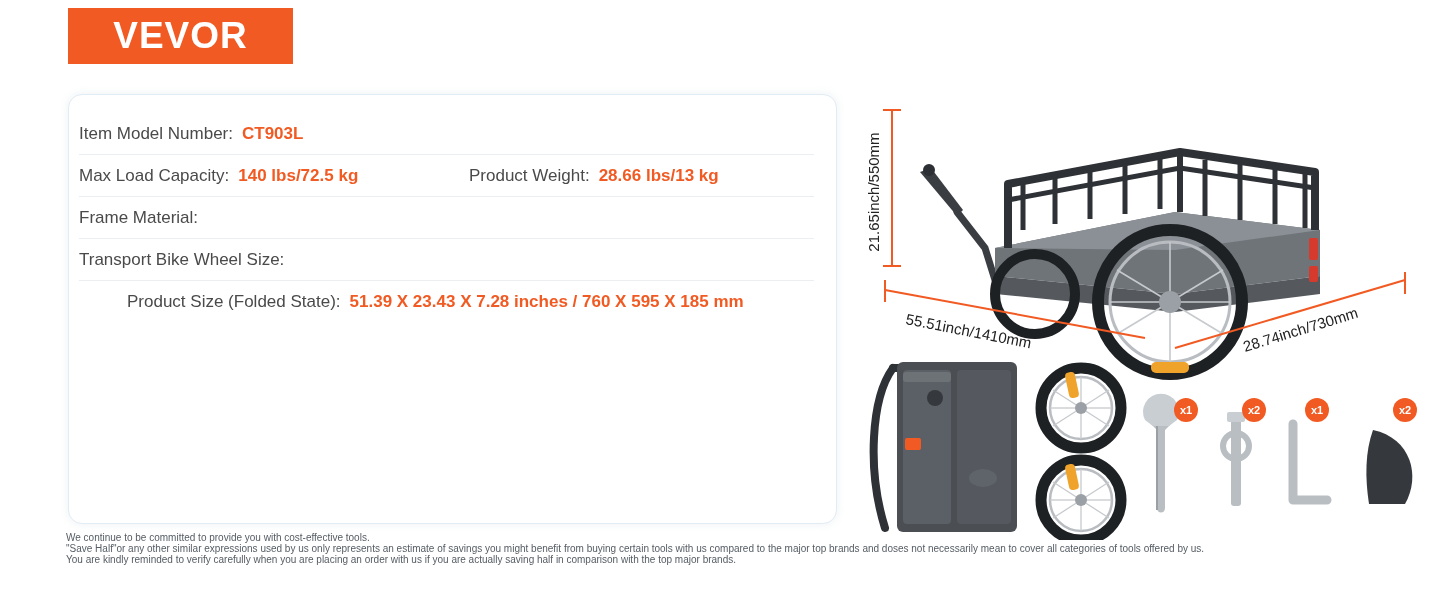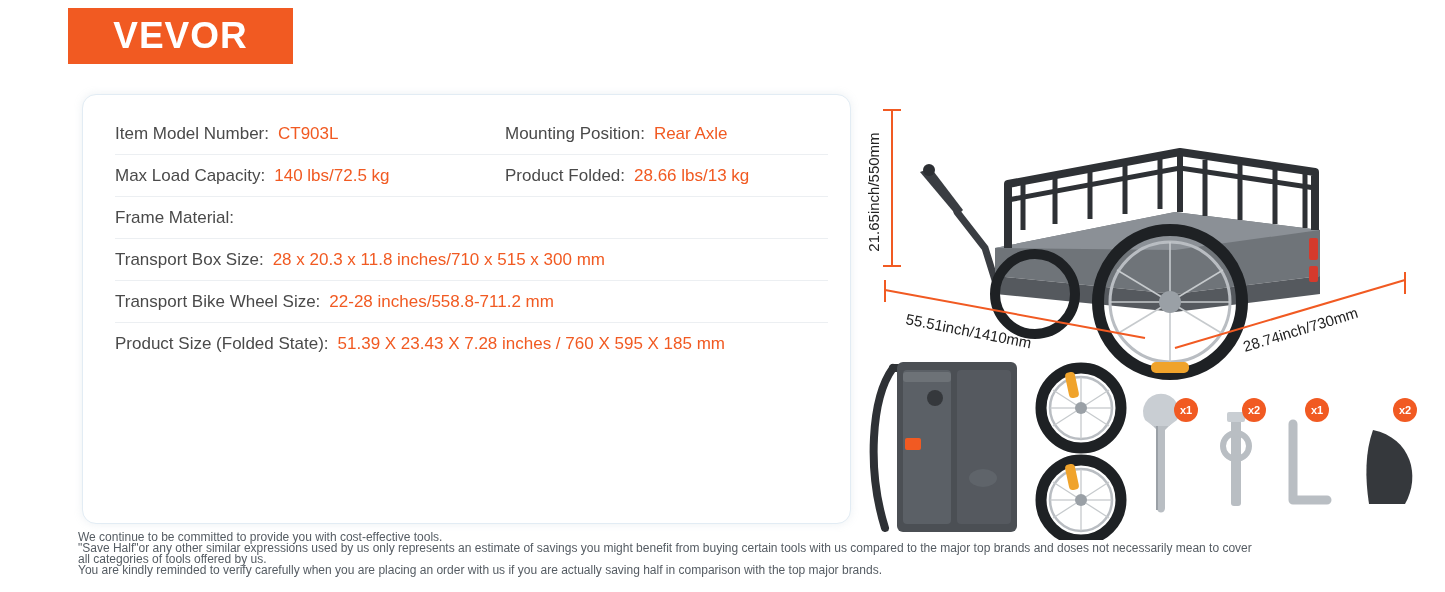--- a/index.html
+++ b/index.html
@@ -35,76 +35,77 @@
   .logo-text {
     color: #ffffff;
     font-size: 37px;
     font-weight: bold;
     letter-spacing: 1px;
     font-family: "Liberation Sans", sans-serif;
   }
   
   .spec-card {
     position: absolute;
-    left: 82px;
+    left: 68px;
     top: 94px;
     width: 769px;
     height: 430px;
     background: #ffffff;
     border: 1px solid #e2ecf4;
     border-radius: 14px;
     box-shadow: 0 0 8px rgba(150,170,190,0.18);
     box-sizing: border-box;
-    padding: 18px 22px 10px 32px;
+    padding: 18px 22px 10px 10px;
   }
   .spec-row {
     display: flex;
     align-items: flex-start;
     border-bottom: 1px solid #eceff2;
     padding: 11px 0 10px 0;
     box-sizing: border-box;
   }
   .spec-row.no-border {
     border-bottom: none;
+    margin-left: 48px;
   }
   .spec-row.two-col > .cell {
     display: flex;
     align-items: baseline;
     flex: 0 0 auto;
   }
   .cell.left-cell {
     width: 390px;
   }
   .cell.right-cell {
     width: 330px;
   }
   .lbl {
     color: #4a4a4a;
     font-size: 17px;
     white-space: nowrap;
   }
   .val {
     color: #f15a22;
     font-size: 17px;
-    font-weight: normal;
+    font-weight: bold;
     margin-left: 9px;
     white-space: nowrap;
   }
   .row-inner {
     display: flex;
     align-items: flex-start;
     width: 100%;
   }
   
   .disclaimer {
     position: absolute;
-    left: 78px;
+    left: 66px;
     top: 532px;
     width: 1180px;
-    font-size: 12px;
+    font-size: 10px;
     line-height: 11px;
     color: #555c63;
   }
   
   .illus {
     position: absolute;
     left: 845px;
     top: 80px;
     width: 595px;
     height: 460px;
@@ -133,54 +134,43 @@
     <span class="logo-text">VEVOR</span>
   </div>
 
   <div class="spec-card">
 
     <div class="spec-row two-col">
       <div class="cell left-cell">
         <span class="lbl">Item Model Number:</span>
         <span class="val">CT903L</span>
       </div>
-      <div class="cell right-cell">
-        <span class="lbl">Mounting Position:</span>
-        <span class="val">Rear Axle</span>
-      </div>
     </div>
 
     <div class="spec-row two-col">
       <div class="cell left-cell">
         <span class="lbl">Max Load Capacity:</span>
         <span class="val">140 lbs/72.5 kg</span>
       </div>
       <div class="cell right-cell">
-        <span class="lbl">Product Folded:</span>
+        <span class="lbl">Product Weight:</span>
         <span class="val">28.66 lbs/13 kg</span>
       </div>
     </div>
 
     <div class="spec-row">
       <div class="row-inner">
         <span class="lbl">Frame Material:</span>
       </div>
     </div>
 
-    <div class="spec-row">
-      <div class="row-inner">
-        <span class="lbl">Transport Box Size:</span>
-        <span class="val">28 x 20.3 x 11.8 inches/710 x 515 x 300 mm</span>
-      </div>
-    </div>
 
     <div class="spec-row">
       <div class="row-inner">
         <span class="lbl">Transport Bike Wheel Size:</span>
-        <span class="val">22-28 inches/558.8-711.2 mm</span>
       </div>
     </div>
 
 
 
     <div class="spec-row no-border">
       <div class="row-inner">
         <span class="lbl">Product Size (Folded State):</span>
         <span class="val">51.39 X 23.43 X 7.28 inches / 760 X 595 X 185 mm</span>
       </div>

